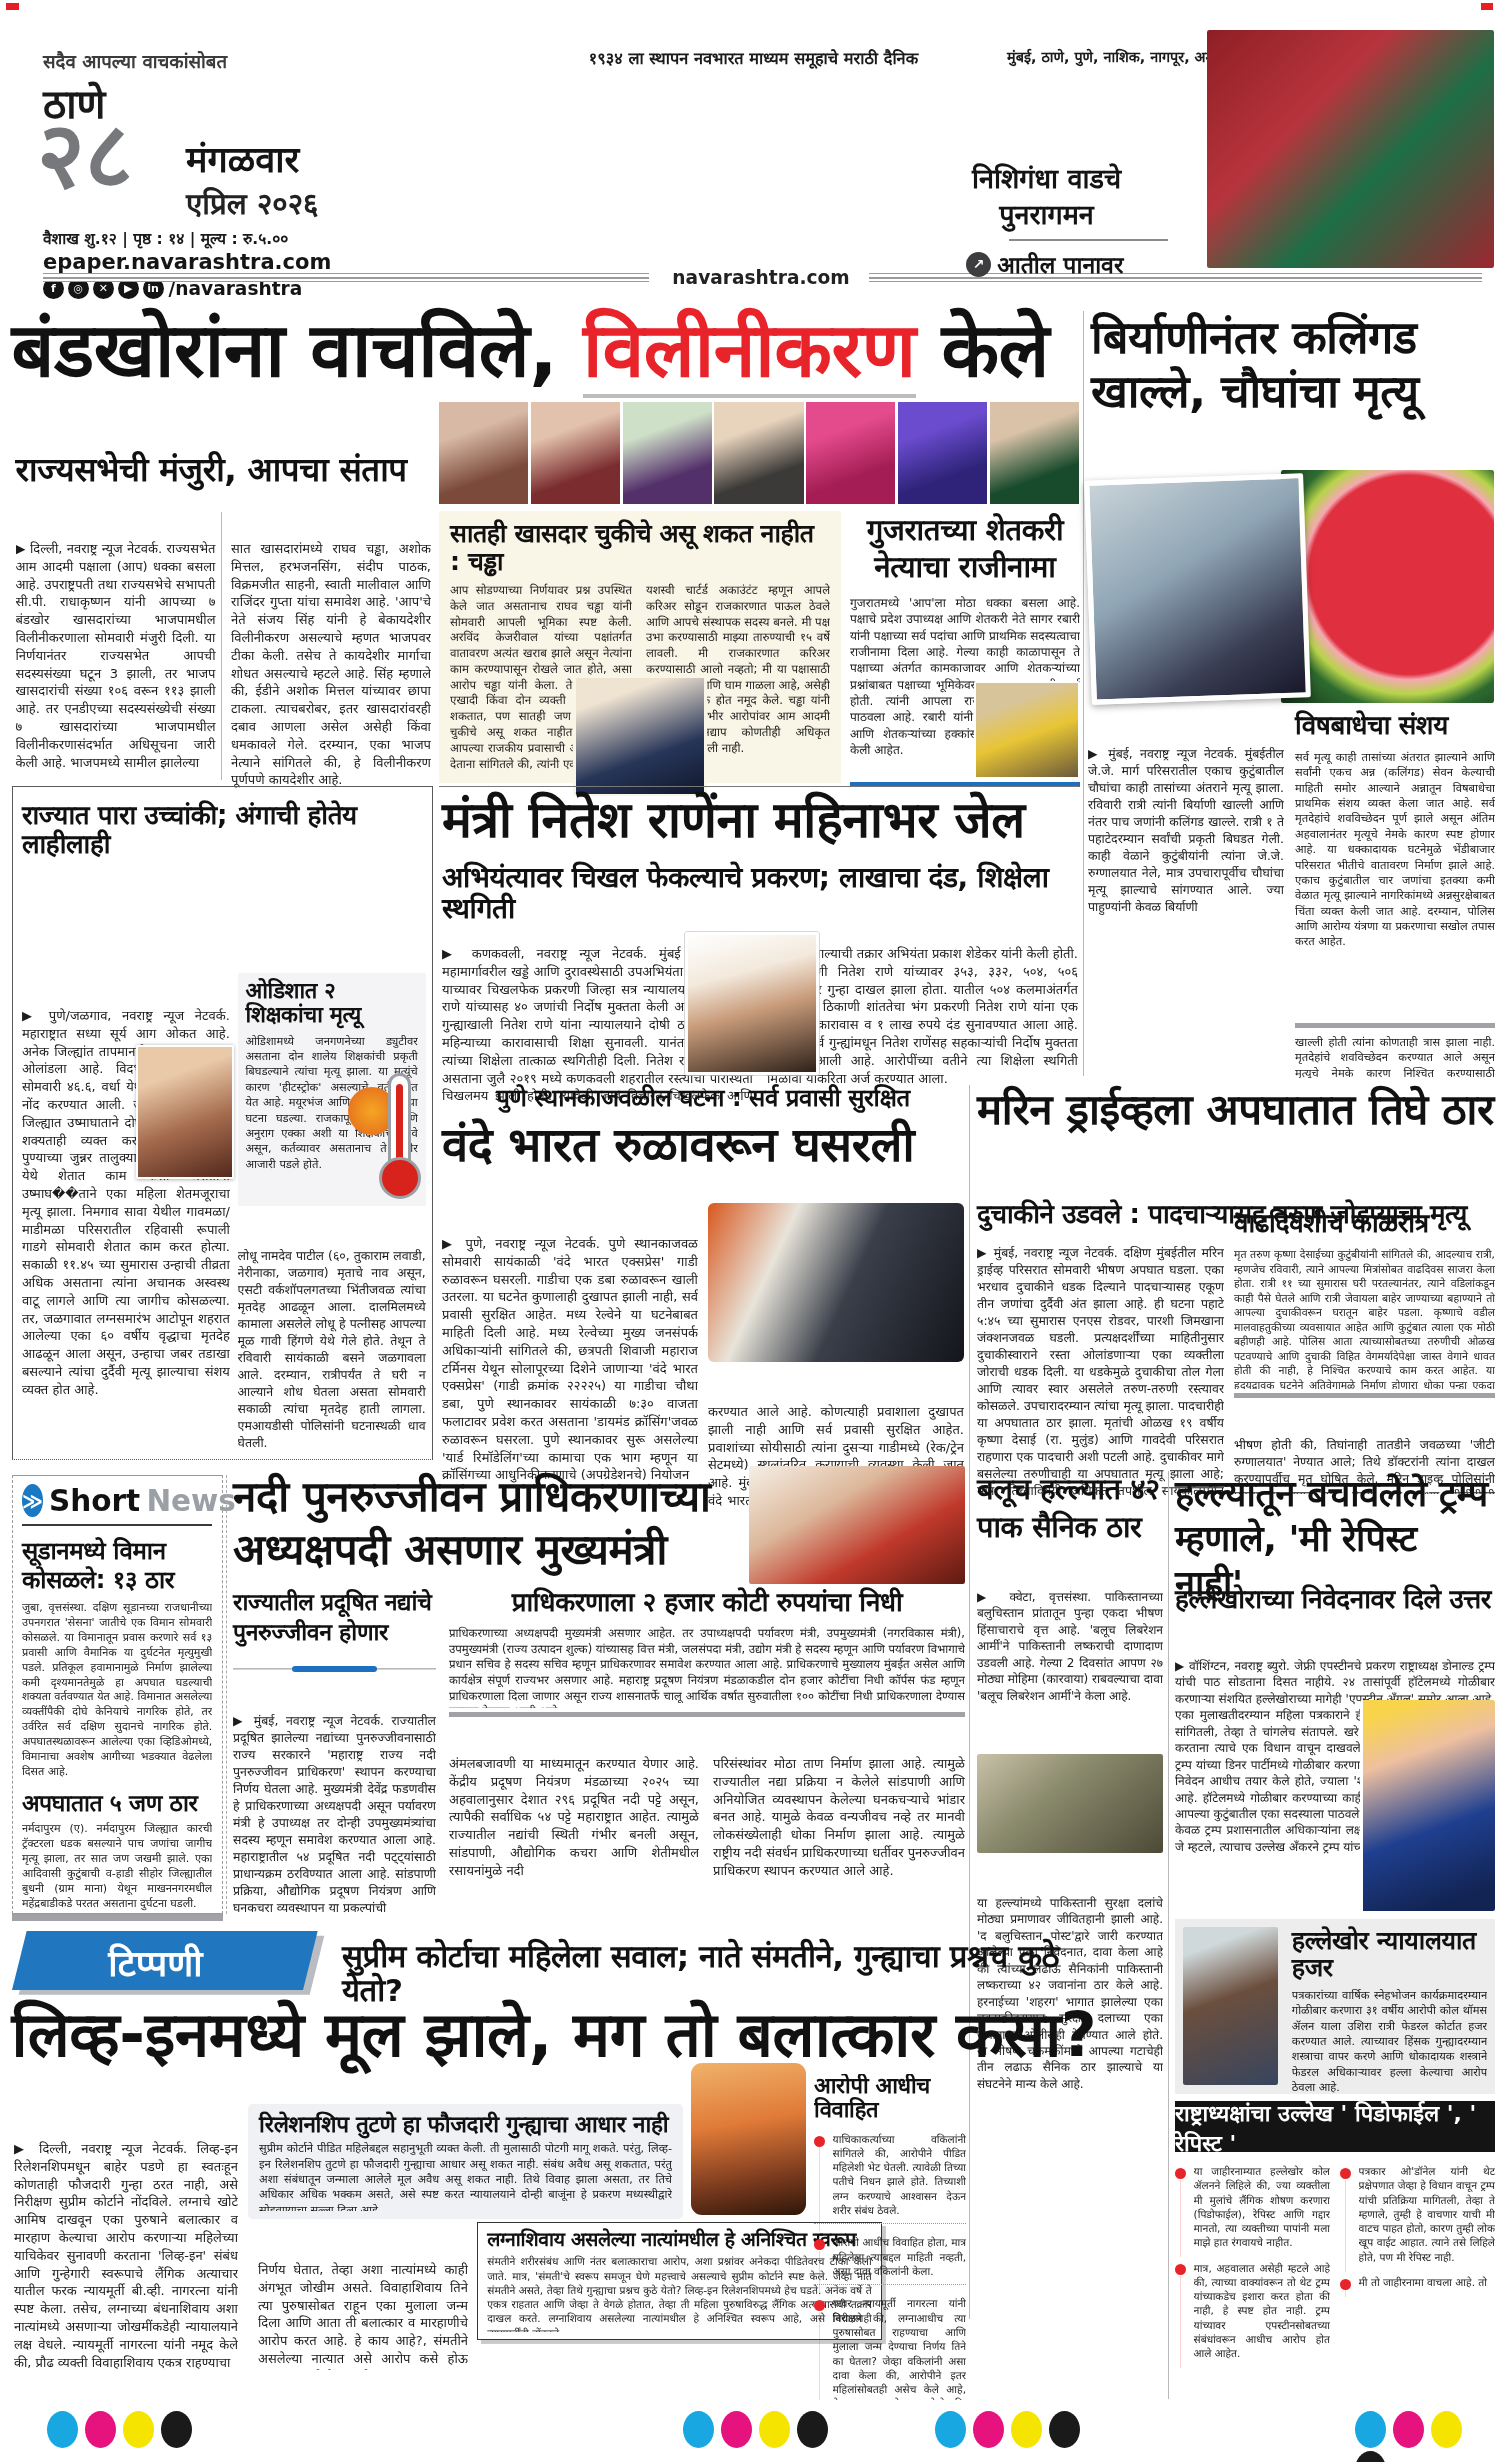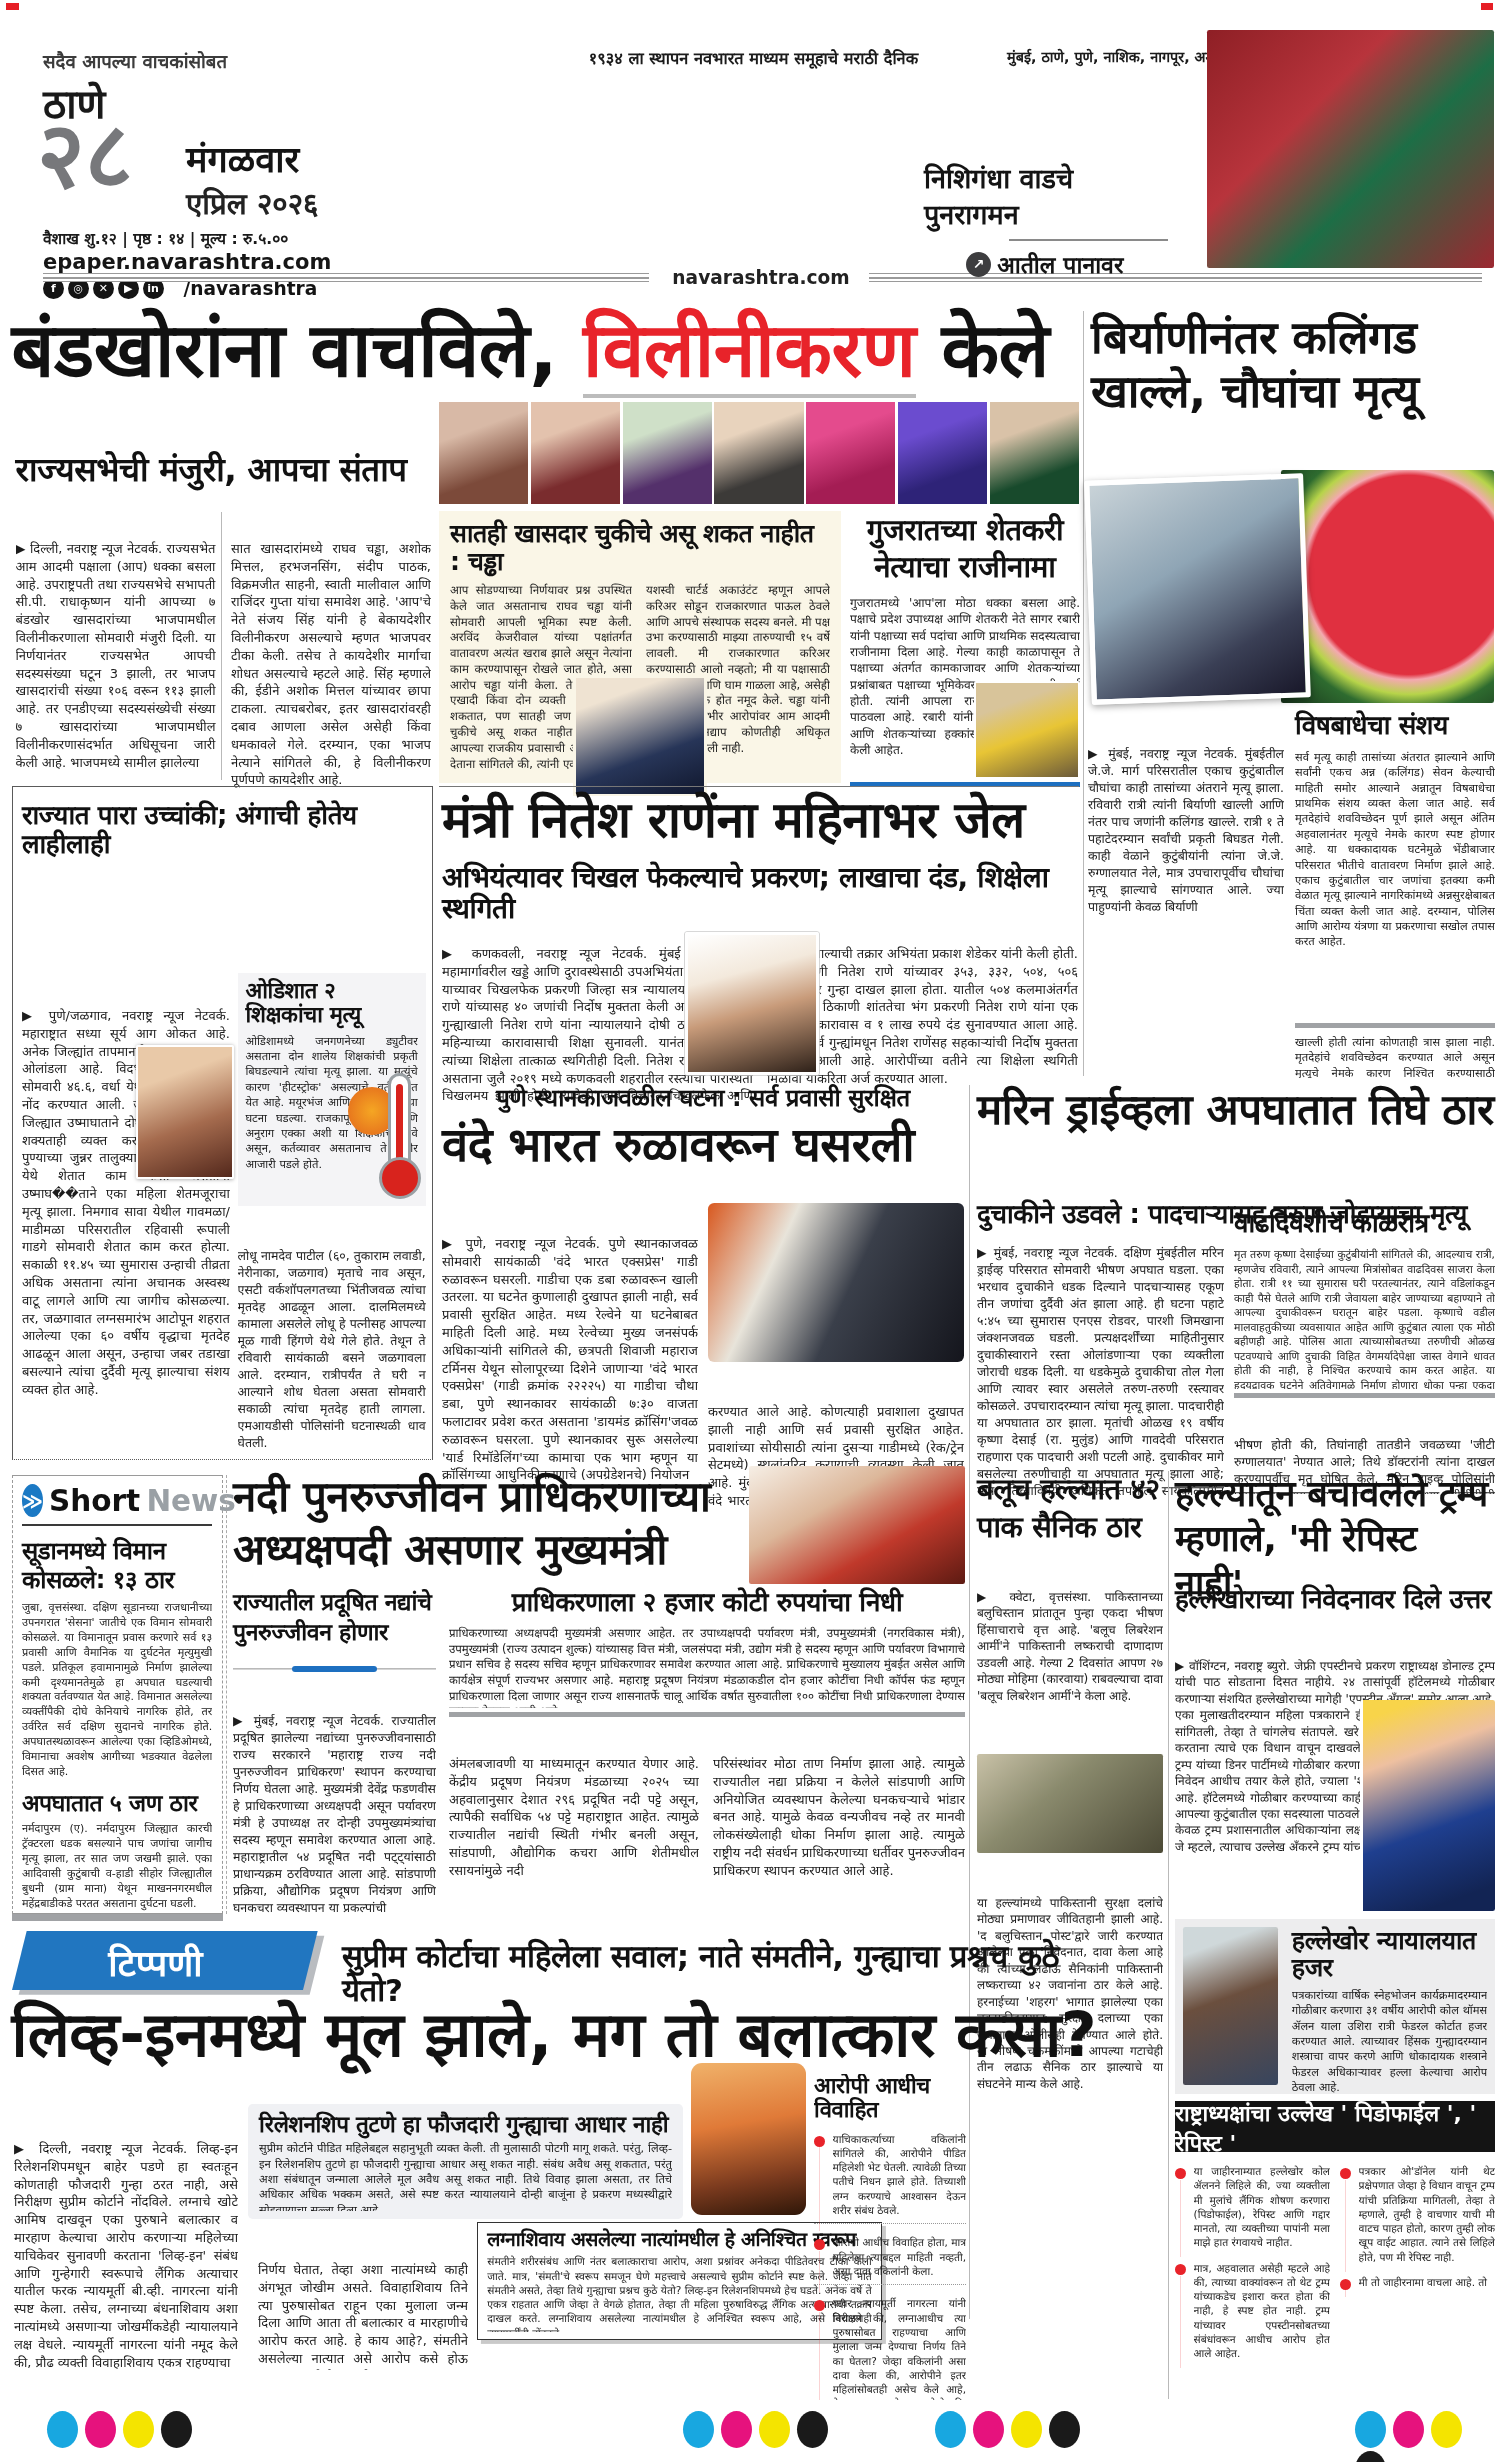--- a/index.html
+++ b/index.html
@@ -35,32 +35,32 @@
   <div class="abs" style="left:186px;top:134px;font-size:36px;font-weight:800;color:#141414">मंगळवार</div>
   <div class="abs" style="left:186px;top:182px;font-size:29.5px;font-weight:700;color:#222">एप्रिल २०२६</div>
   <div class="abs" style="left:43px;top:227px;font-size:15.5px;font-weight:700;color:#1a1a1a">वैशाख शु.१२ | पृष्ठ : १४ | मूल्य : रु.५.००</div>
   <div class="abs" style="left:43px;top:250px;font-size:21px;font-weight:600;color:#161616">epaper.navarashtra.com</div>
   <div class="abs" style="left:43px;top:278px;display:flex;align-items:center">
     <span class="soc">f</span>
     <span class="soc">◎</span>
     <span class="soc">✕</span>
     <span class="soc">▶</span>
     <span class="soc">in</span>
-    <span style="font-size:18.6px;font-weight:700;color:#141414;margin-left:16px">/navarashtra</span>
+    <span style="font-size:18.6px;font-weight:700;color:#141414;margin-left:1px">/navarashtra</span>
   </div>
 
   <div class="abs" style="left:571px;top:47px;width:365px;text-align:center;font-size:16.3px;font-weight:700;color:#1b1b1b">१९३४ ला स्थापन नवभारत माध्यम समूहाचे मराठी दैनिक</div>
   <div class="abs" style="left:978px;top:47px;width:508px;text-align:right;font-size:14.4px;font-weight:700;color:#1b1b1b">मुंबई, ठाणे, पुणे, नाशिक, नागपूर, अमरावती, अकोला, छत्रपती संभाजीनगर, अहिल्यानगर, जळगाव, कोल्हापूर येथून एकाच वेळी प्रकाशित</div>
 
 
   <div class="abs mastrule" style="left:43px;top:273px;width:606px"></div>
   <div class="abs" style="left:664px;top:267px;width:194px;text-align:center;font-size:18.6px;font-weight:800;color:#222">navarashtra.com</div>
   <div class="abs mastrule" style="left:869px;top:273px;width:613px"></div>
 
-  <div class="abs" style="left:924px;top:161px;width:245px;text-align:left;font-size:27px;font-weight:800;color:#141414;line-height:1.35">
+  <div class="abs" style="left:924px;top:161px;width:245px;text-align:center;font-size:27px;font-weight:800;color:#141414;line-height:1.35">
     <div>निशिगंधा वाडचे</div>
     <div>पुनरागमन</div>
   </div>
   <div class="abs" style="left:1009px;top:239px;width:159px;height:1.6px;background:#8a8a8a"></div>
   <div class="abs" style="left:966px;top:248px;display:flex;align-items:center;gap:6.2px">
     <span style="width:25px;height:25px;border-radius:50%;background:#3d3d3f;color:#fff;display:inline-flex;align-items:center;justify-content:center;font-size:14px;font-weight:800">↗</span>
     <span style="font-size:23px;font-weight:800;color:#141414">आतील पानावर</span>
   </div>
   <div class="abs ph" style="left:1207px;top:29.5px;width:287px;height:238px;background:linear-gradient(135deg,#8e1f25 0%,#b8343c 35%,#1d6e46 60%,#9c2730 100%)"></div>
 

